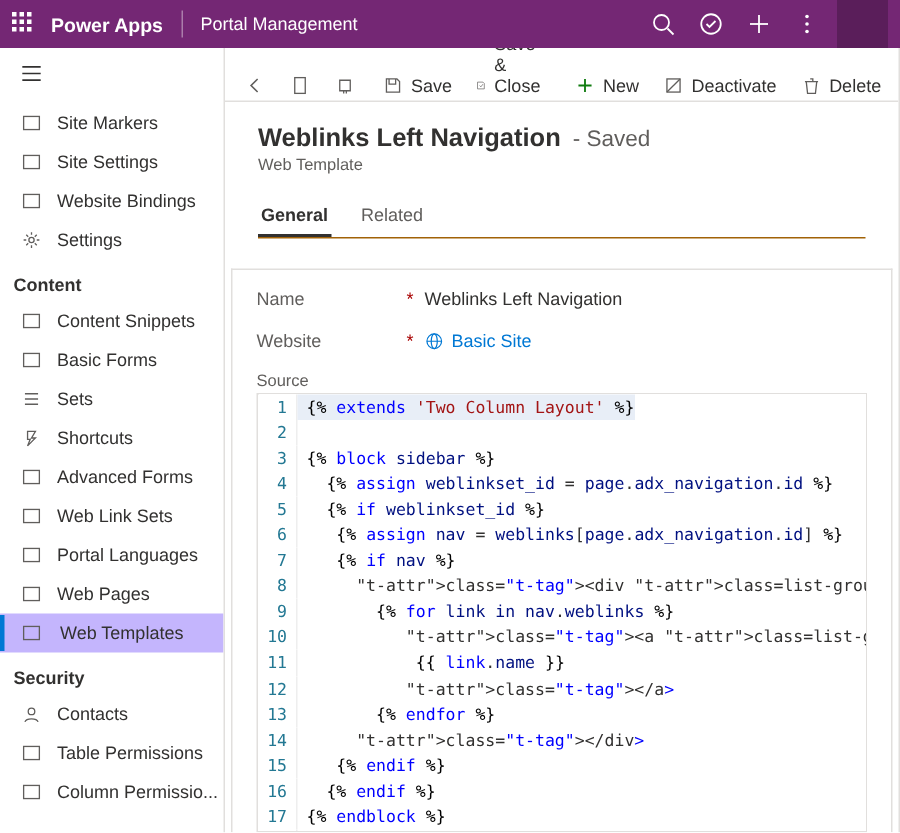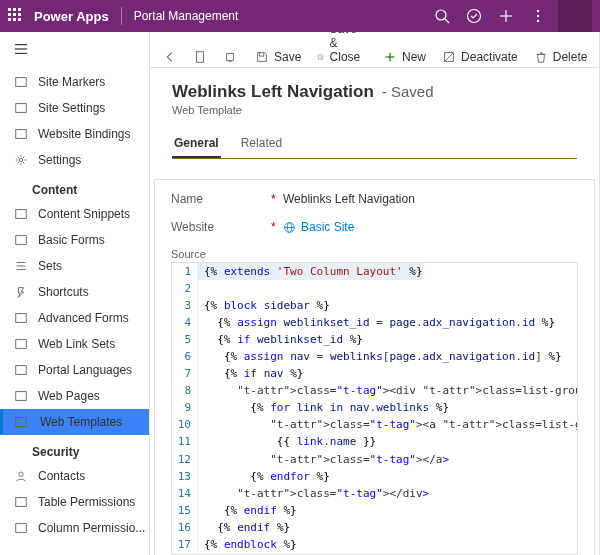--- a/index.html
+++ b/index.html
@@ -16,24 +16,24 @@
   .topbar svg { width: 16px; height: 16px; }
   
   .body { display: flex; height: calc(555px - 32px); }
   
   .nav { width: 150px; border-right: 1px solid #e1dfdd; overflow-y: auto; position: relative; background: #fff; }
   .nav::-webkit-scrollbar { width: 6px; }
   .nav::-webkit-scrollbar-thumb { background: #c8c6c4; border-radius: 3px; }
   .hamburger { padding: 10px 14px; cursor: pointer; }
   .hamburger svg { width: 14px; height: 14px; }
   .nav-item { display: flex; align-items: center; padding: 6px 10px 6px 14px; gap: 10px; cursor: pointer; font-size: 12px; color: #323130; white-space: nowrap; overflow: hidden; text-overflow: ellipsis; }
-  .nav-item.active { background: #3b82f6; gap: 12px; }
+  .nav-item.active { background: #c4b5fd; gap: 12px; }
   .nav-item.active::before { content: ""; position: absolute; left: 0; width: 3px; height: 24px; background: #0078d4; }
   .nav-item .nicon { width: 14px; height: 14px; flex-shrink: 0; color: #605e5c; }
-  .nav-group { padding: 10px 32px 4px; font-size: 12px; font-weight: 600; color: #323130; }
+  .nav-group { padding: 10px 9px 4px; font-size: 12px; font-weight: 600; color: #323130; }
   
   .main { flex: 1; display: flex; flex-direction: column; overflow: hidden; border-right: 1px solid #e1dfdd; }
   
   .cmdbar { height: 36px; border-bottom: 1px solid #e1dfdd; display: flex; align-items: center; padding: 0 6px; gap: 2px; }
   .cmdbtn { display: flex; align-items: flex-end; gap: 5px; padding: 0 7px; height: 28px; font-size: 12px; cursor: pointer; border-radius: 2px; color: #323130; }
   .cmdbtn svg { width: 14px; height: 14px; }
   .cmdbar .flex { flex: 1; }
   
   .content { padding: 14px 22px 8px; }
   .title-row { display: flex; align-items: baseline; gap: 8px; }

